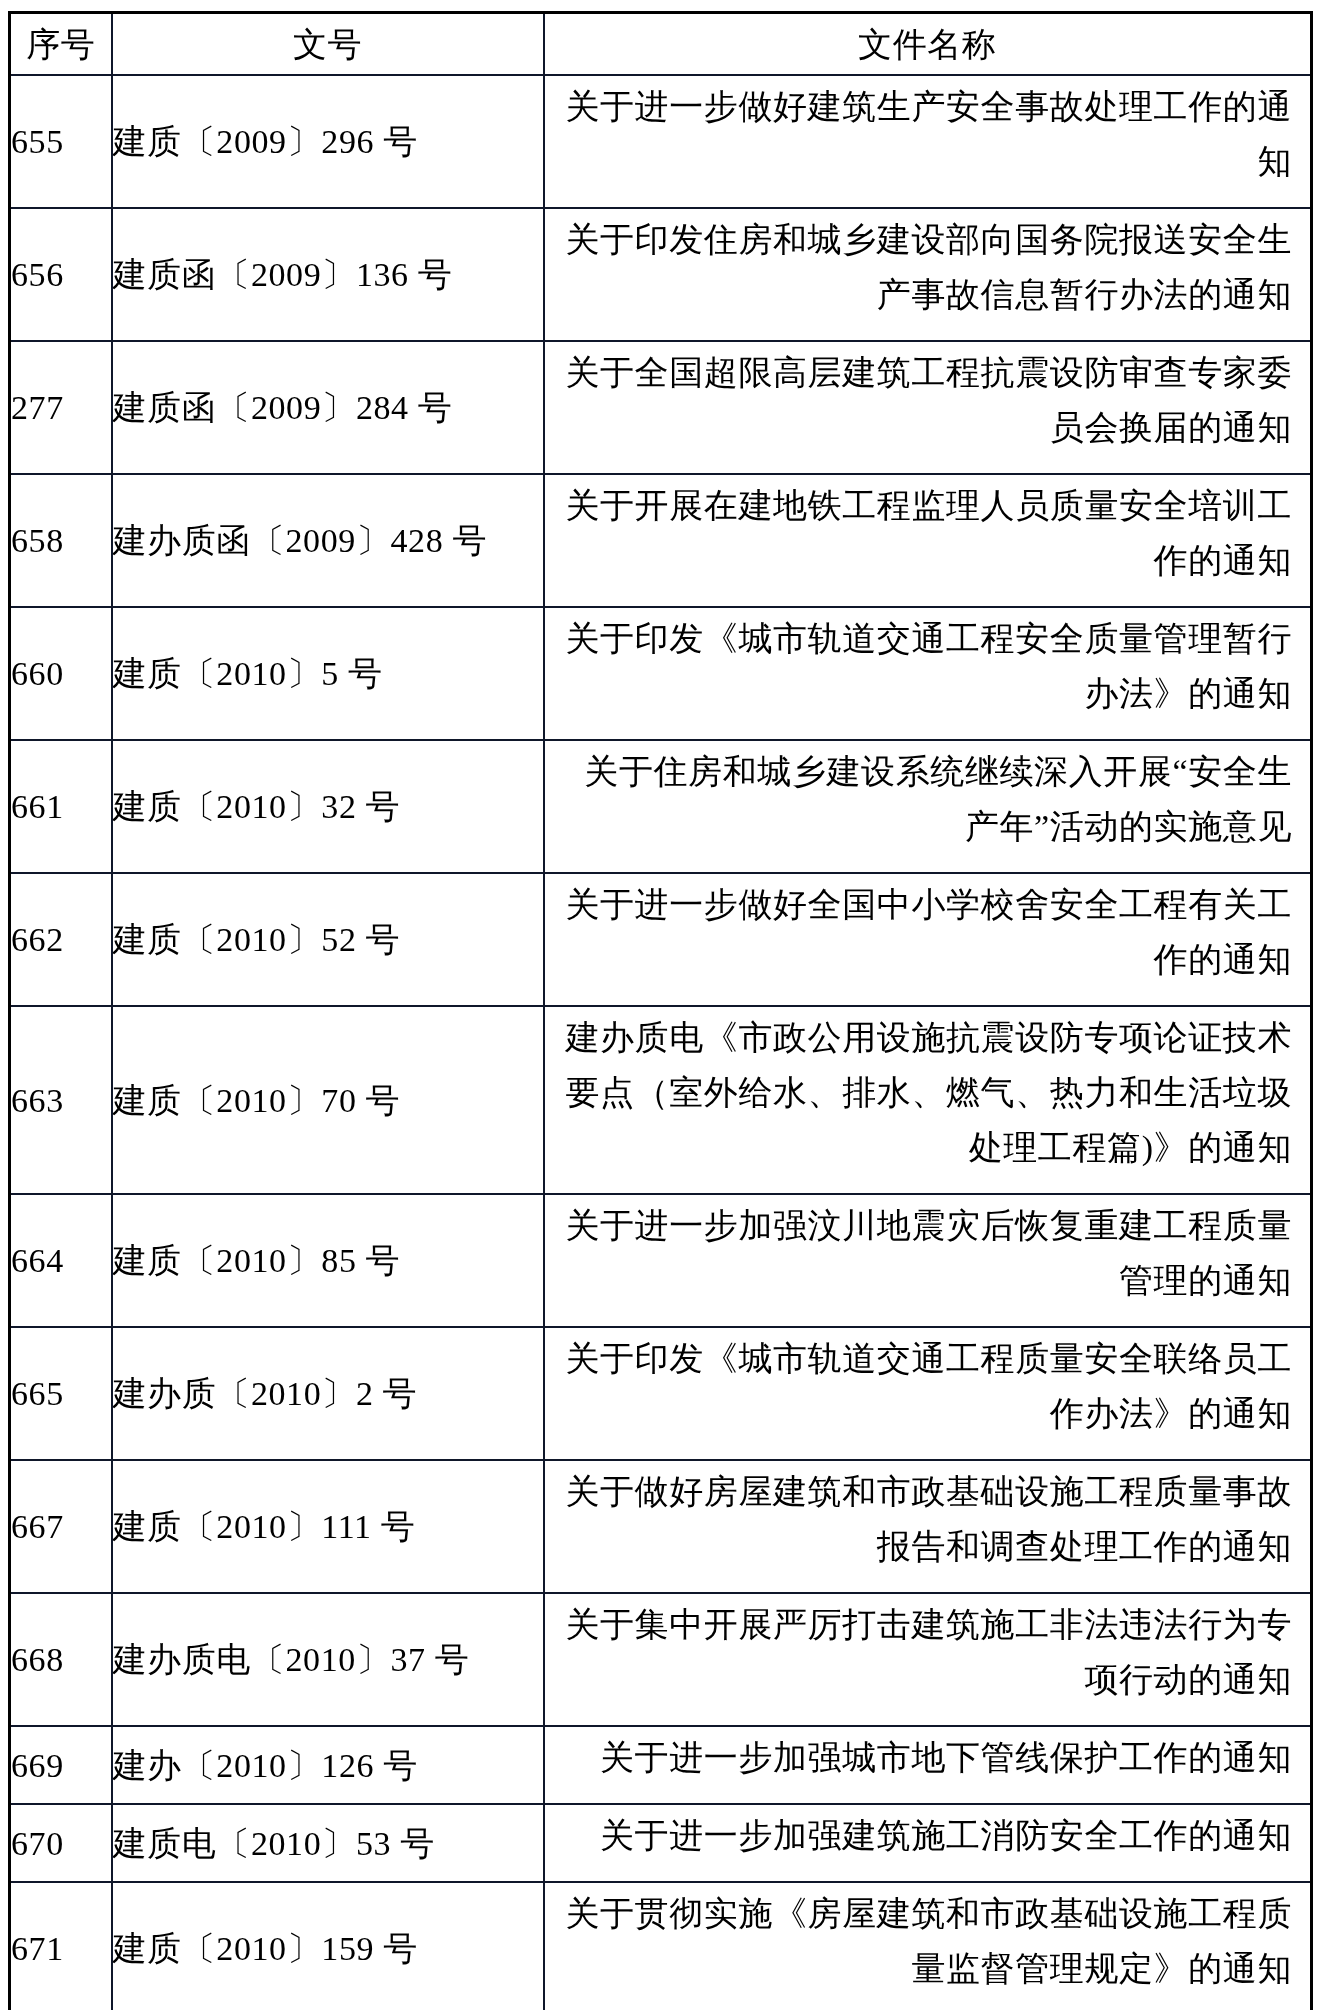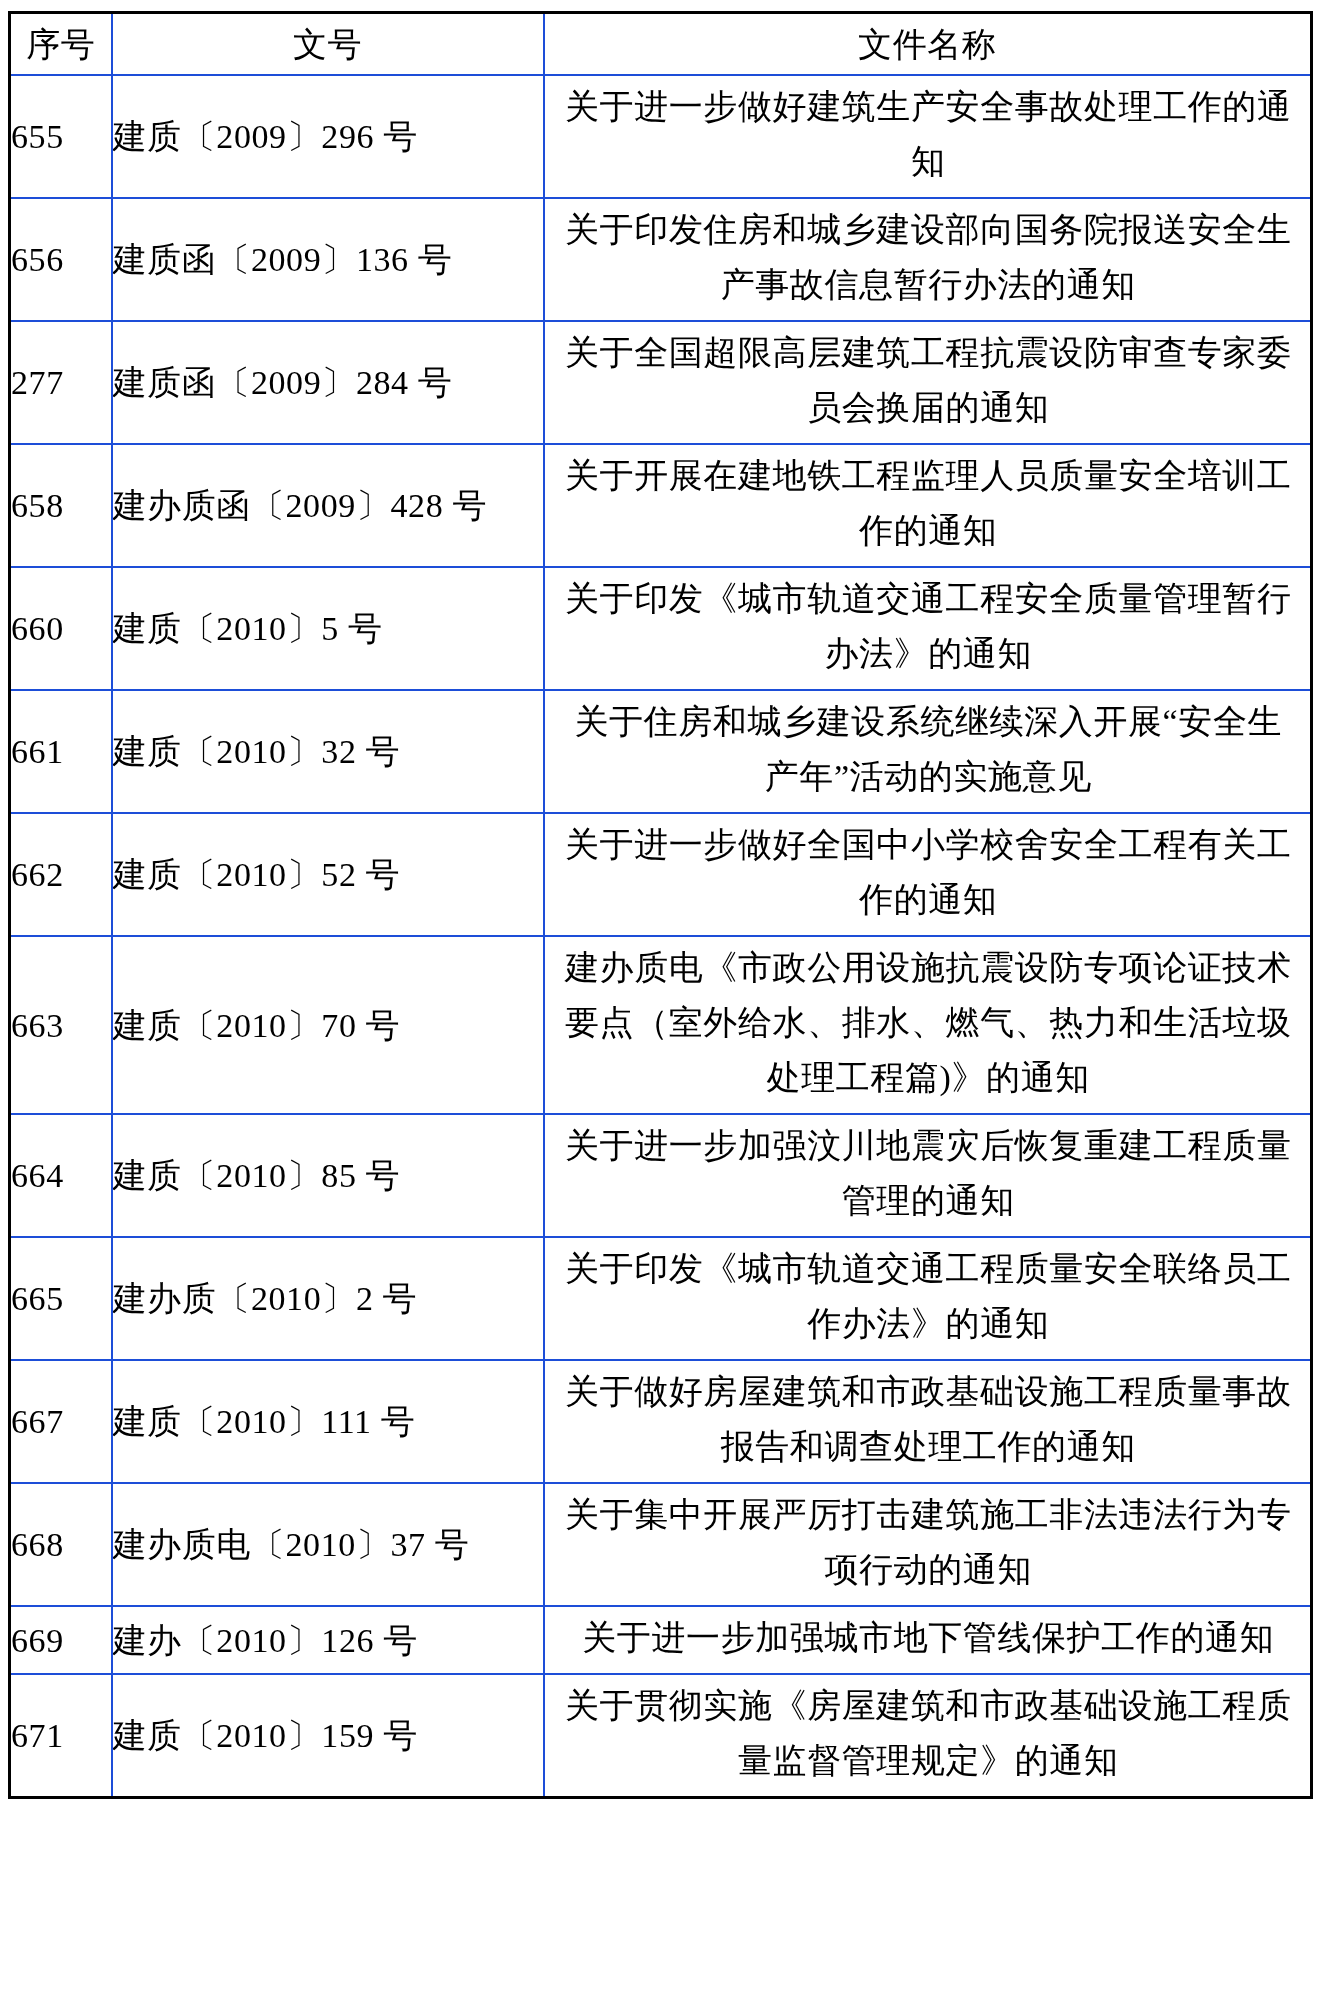--- a/index.html
+++ b/index.html
@@ -19,21 +19,21 @@
     border-collapse: collapse;
     table-layout: fixed;
     width: 1302px;
   }
   table.doc-table col.c-no  { width: 102px; }
   table.doc-table col.c-doc { width: 432px; }
   table.doc-table col.c-name{ width: 768px; }
 
   table.doc-table th,
   table.doc-table td {
-    border: 2px solid #1d4ed8;
+    border: 2px solid #0f172a;
     font-size: 34px;
     line-height: 55px;
     vertical-align: middle;
     font-weight: normal;
     letter-spacing: 0.6px;
     overflow: hidden;
   }
   
   table.doc-table {
     border: 3px solid #000000;
@@ -44,22 +44,22 @@
   table.doc-table th {
     height: 60px;
     text-align: center;
     padding: 0;
   }
   table.doc-table td {
     padding: 3px 0;
     text-align: left;
   }
   table.doc-table td.name-cell {
-    text-align: center;
-    padding: 3px 18px 8px 20px;
+    text-align: right;
+    padding: 3px 18px 18px 20px;
     word-break: break-all;
     line-break: anywhere;
   }
 </style>
 </head>
 <body>
 
 <table class="doc-table">
   <colgroup>
     <col class="c-no">
@@ -133,18 +133,23 @@
       <td>668</td>
       <td>建办质电〔2010〕37 号</td>
       <td class="name-cell">关于集中开展严厉打击建筑施工非法违法行为专项行动的通知</td>
     </tr>
     <tr>
       <td>669</td>
       <td>建办〔2010〕126 号</td>
       <td class="name-cell">关于进一步加强城市地下管线保护工作的通知</td>
     </tr>
     <tr>
+      <td>670</td>
+      <td>建质电〔2010〕53 号</td>
+      <td class="name-cell">关于进一步加强建筑施工消防安全工作的通知</td>
+    </tr>
+    <tr>
       <td>671</td>
       <td>建质〔2010〕159 号</td>
       <td class="name-cell">关于贯彻实施《房屋建筑和市政基础设施工程质量监督管理规定》的通知</td>
     </tr>
   </tbody>
 </table>
 
 </body></html>

